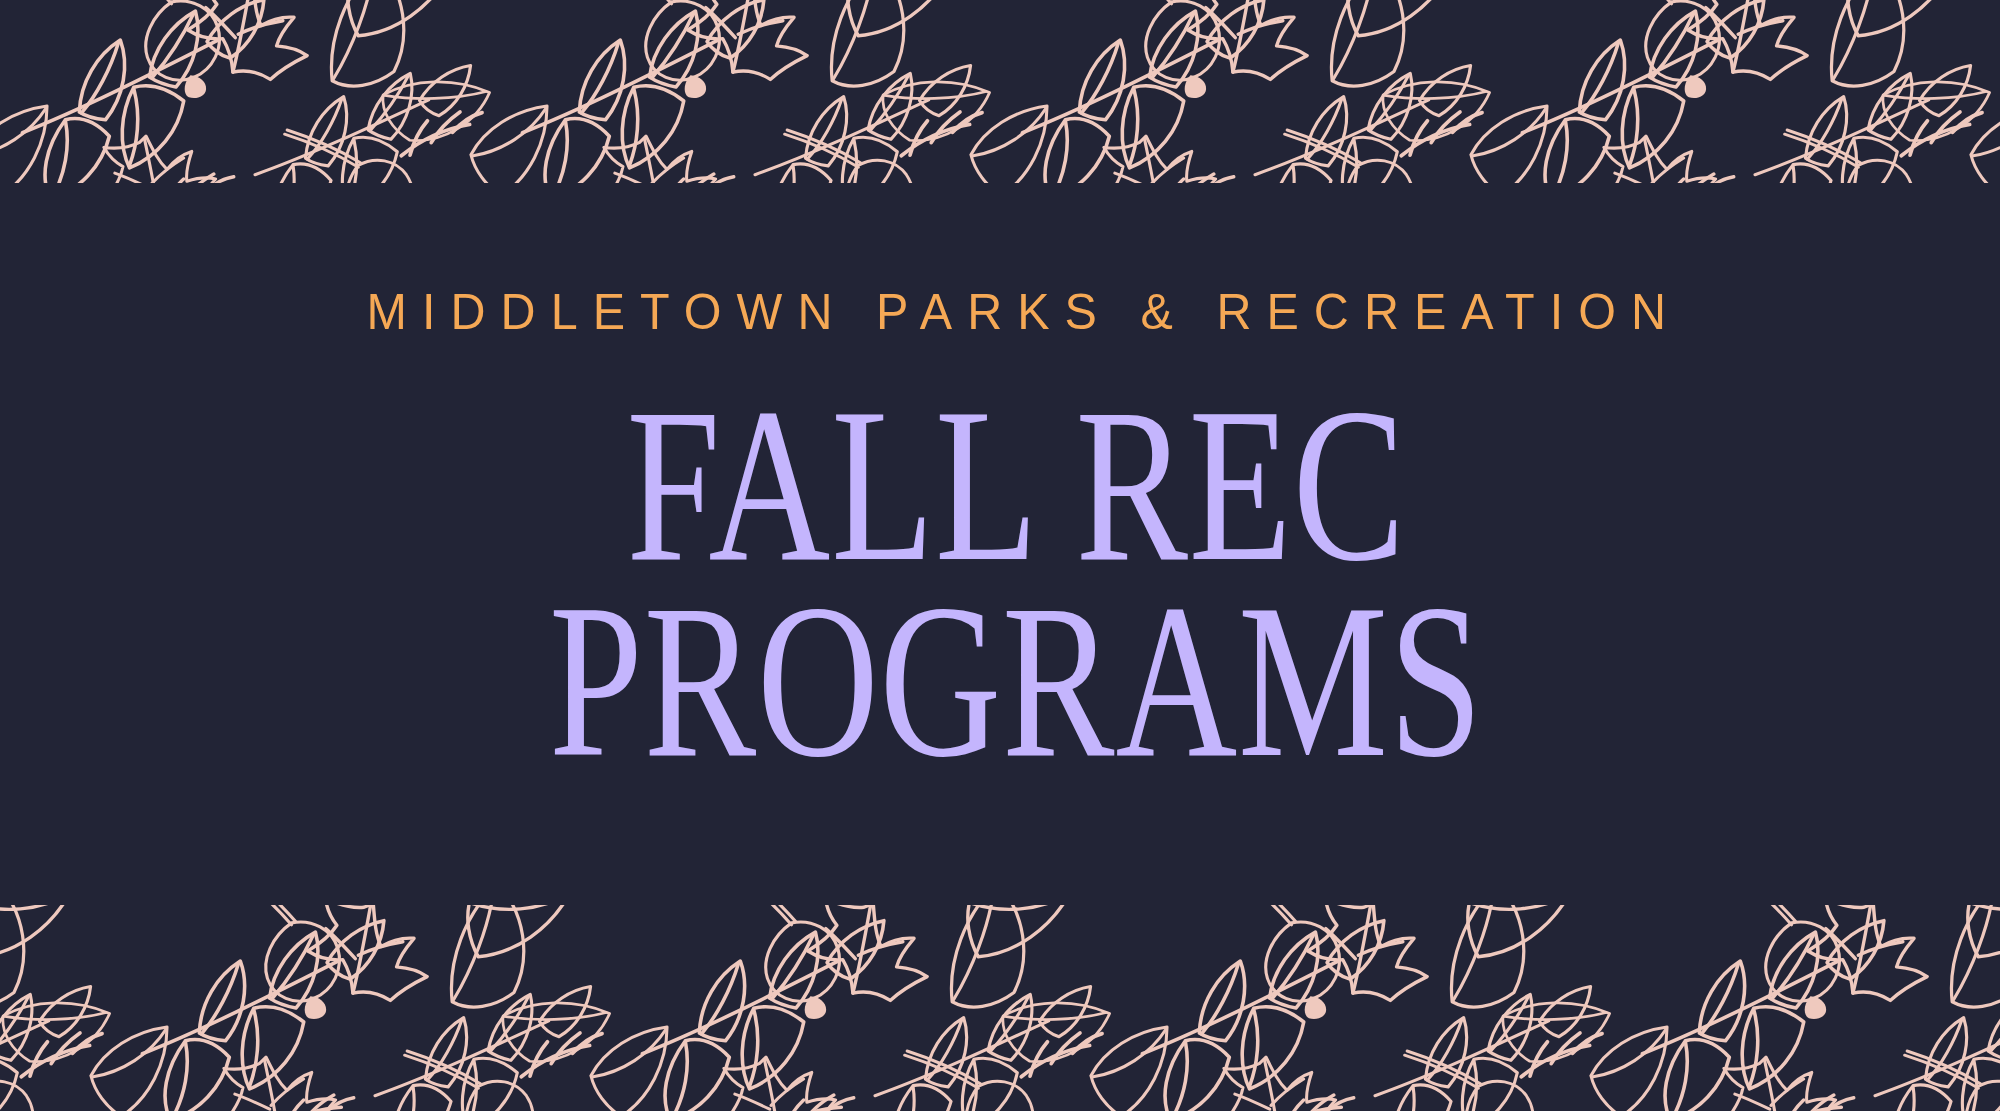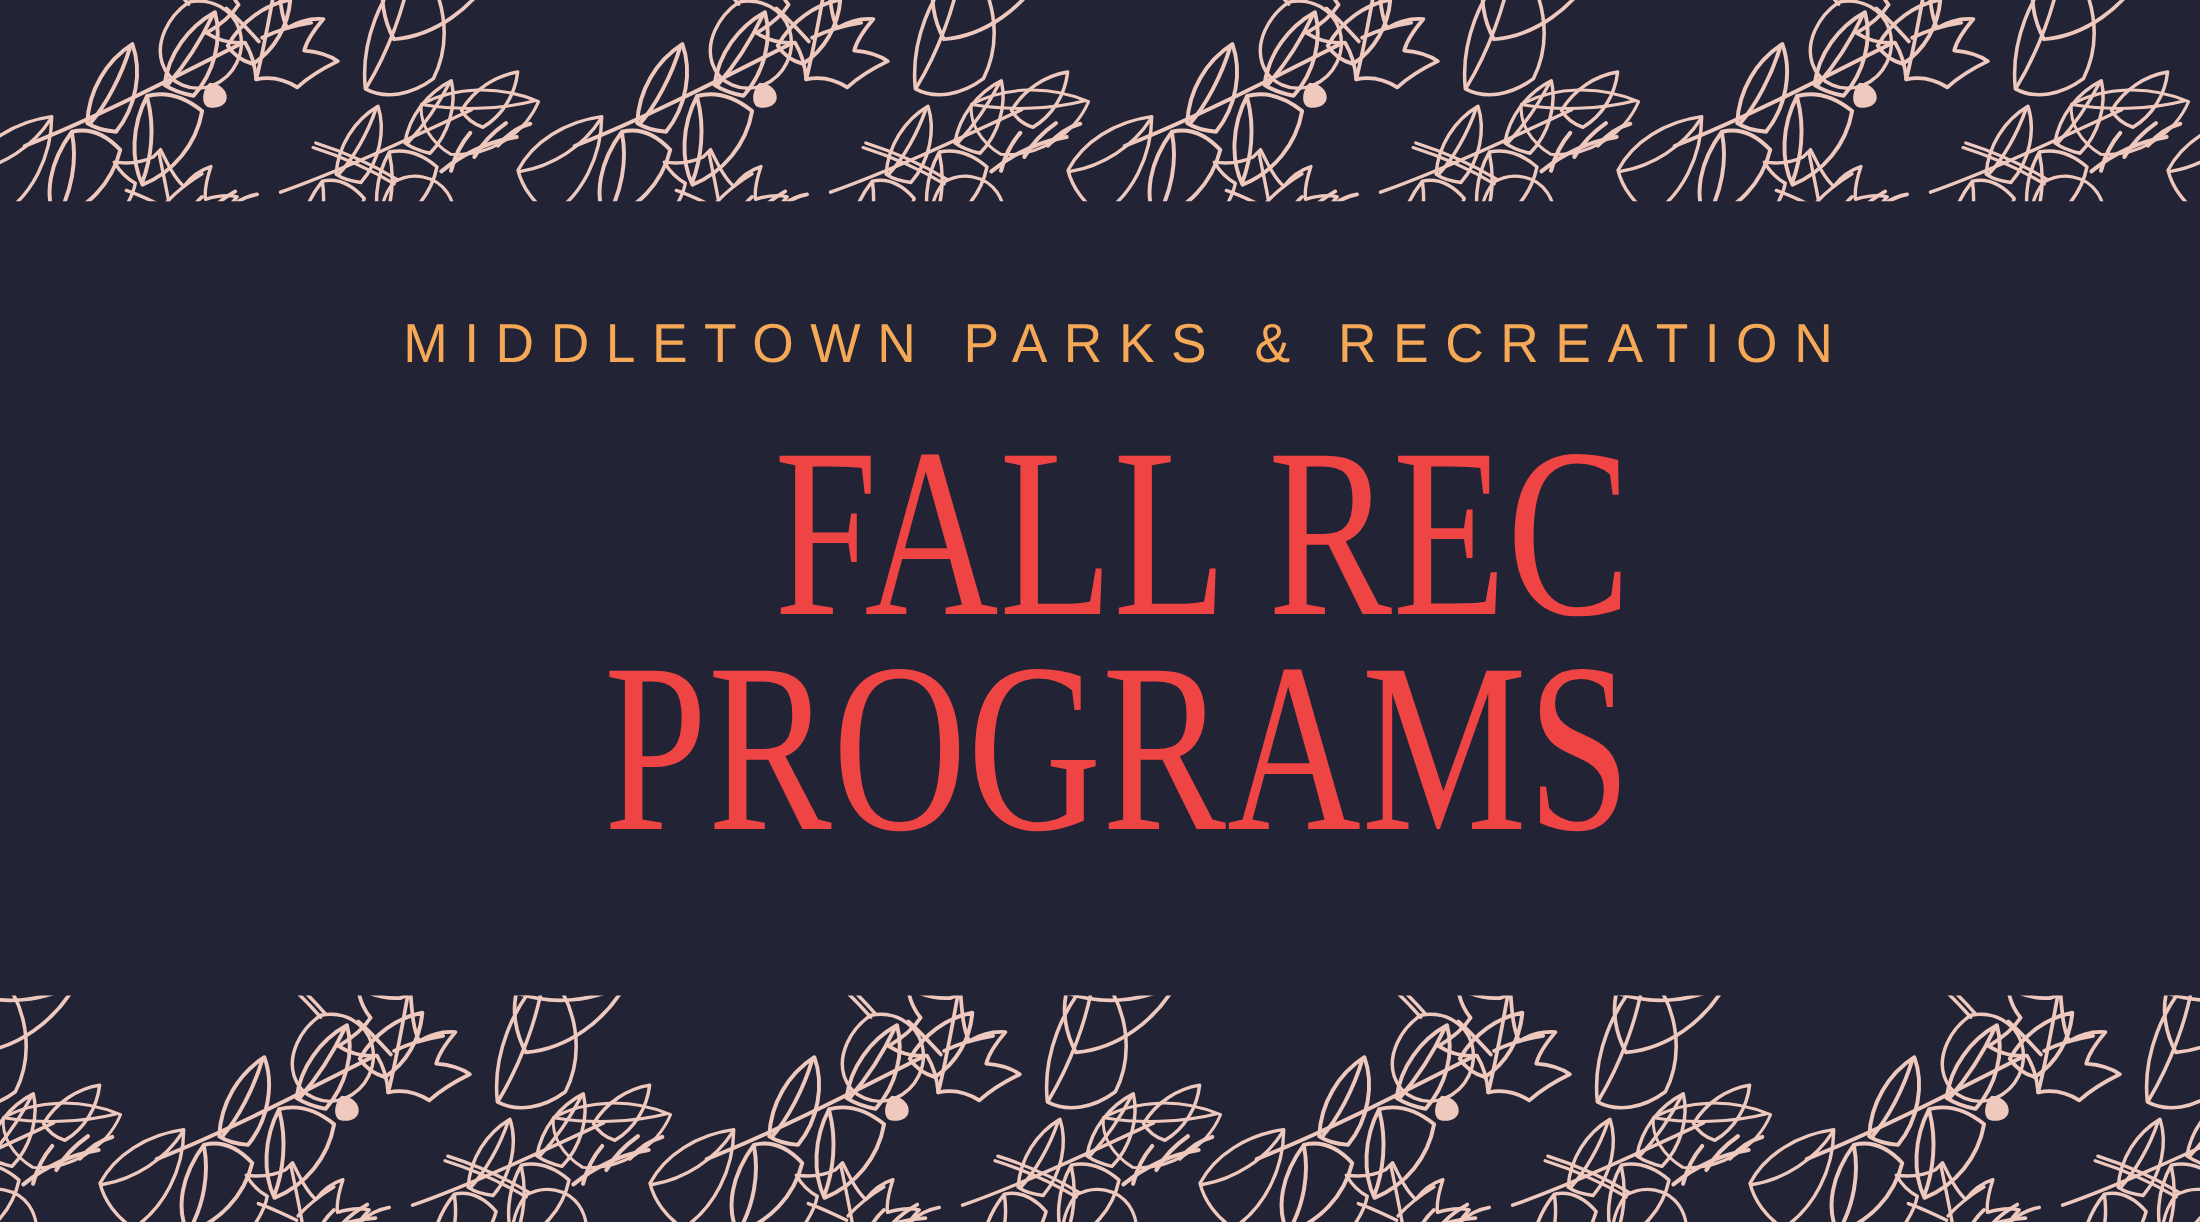--- a/index.html
+++ b/index.html
@@ -57,26 +57,26 @@
     font-weight: 400;
     letter-spacing: 15.5px;
     text-indent: 15.5px;
     line-height: 1;
     white-space: nowrap;
     transform: scaleX(0.97);
   }
 
   #headline {
     margin-top: 58px;
-    color: #ef4444;
+    color: #c4b5fd;
     font-family: "Liberation Serif", "DejaVu Serif", serif;
     font-weight: 400;
     font-size: 196px;
     line-height: 0.92;
-    text-align: right;
+    text-align: center;
     letter-spacing: 1px;
     white-space: nowrap;
   }
   .hl-line { display: block; }
   #headline-line1 { transform: scaleX(0.86) scaleY(1.12); }
   #headline-line2 { transform: scaleX(0.86) scaleY(1.12); margin-top: 16px; }
 </style>
 </head>
 <body>
 

